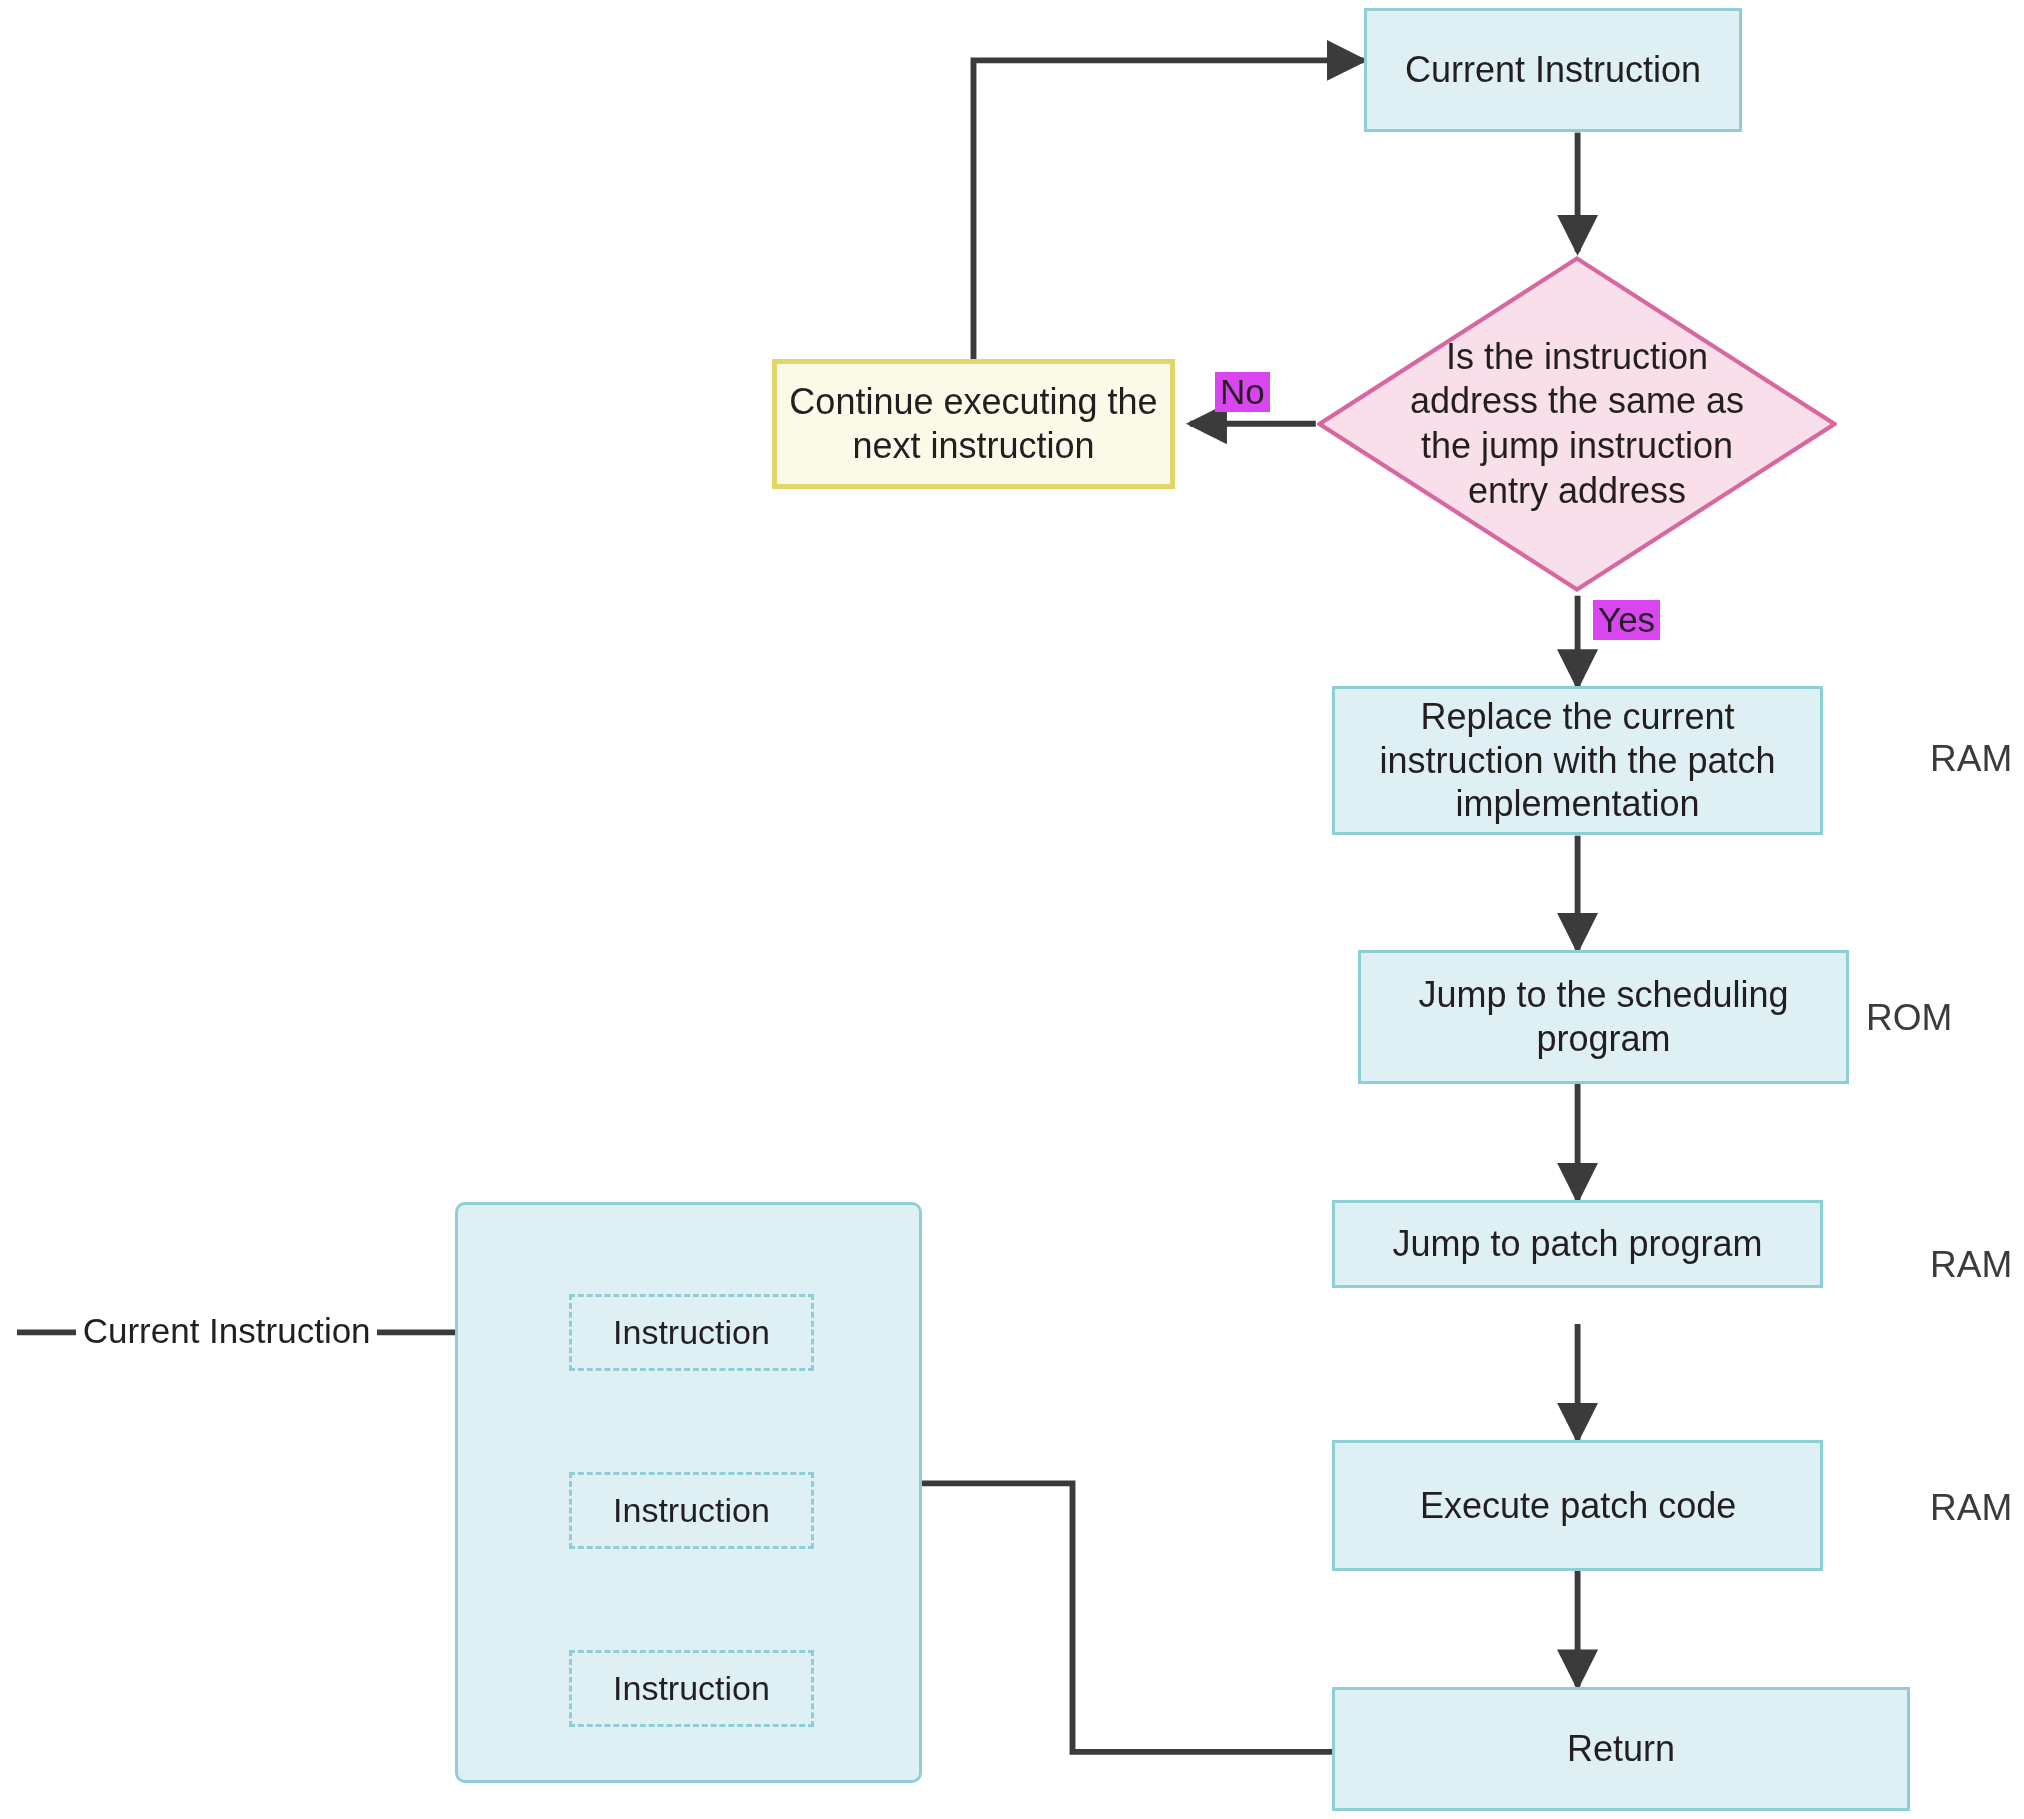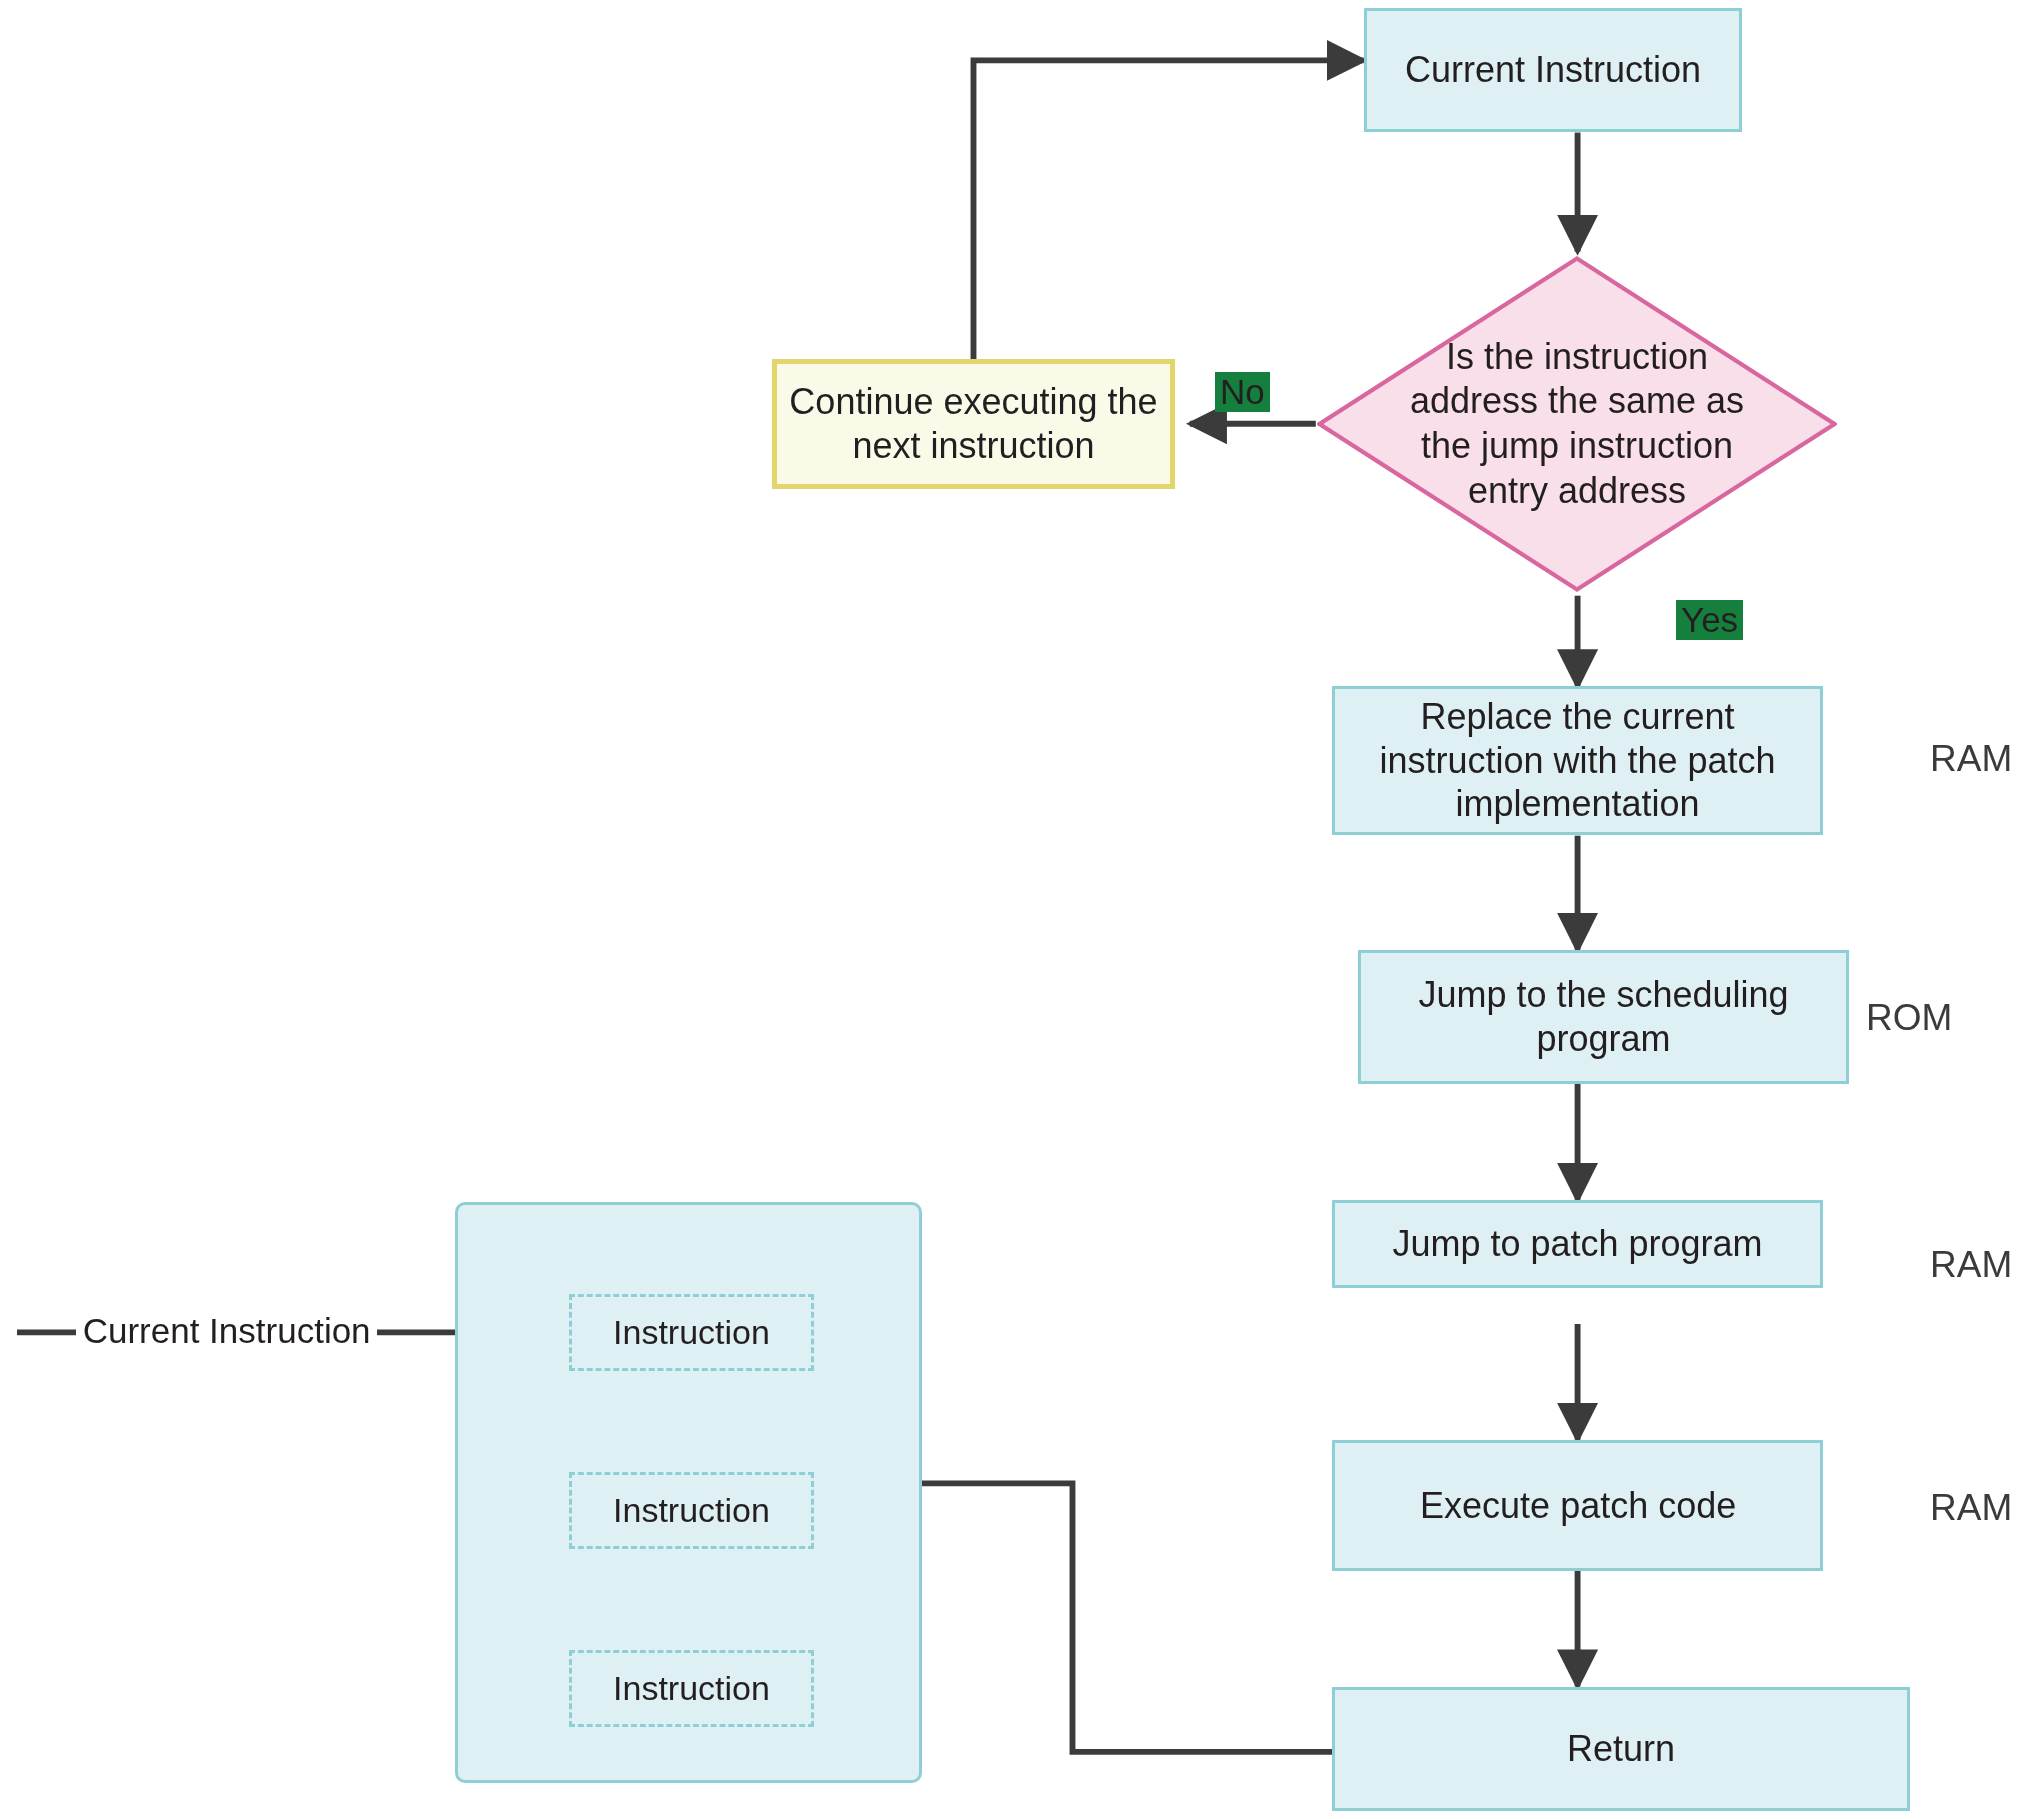--- a/index.html
+++ b/index.html
@@ -75,21 +75,21 @@
   .memtag {
     position: absolute;
     font-size: 37px;
     color: #3b3b3b;
     white-space: nowrap;
   }
   .edge-label {
     position: absolute;
     font-size: 35px;
     color: #231f20;
-    background: #15803d;
+    background: #d946ef;
     padding: 0 5px;
     white-space: nowrap;
   }
   .ram-panel {
     position: absolute;
     box-sizing: border-box;
     background: #dff0f4;
     border: 3.4px solid #8ecfd6;
   }
   .instr-slot {
@@ -178,21 +178,21 @@
   <div class="node proc" style="left:1332px; top:1687px; width:578px; height:124px;">
     <span>Return</span>
   </div>
 
   <div class="memtag" style="left:1930px; top:738px;">RAM</div>
   <div class="memtag" style="left:1866px; top:997px;">ROM</div>
   <div class="memtag" style="left:1930px; top:1244px;">RAM</div>
   <div class="memtag" style="left:1930px; top:1487px;">RAM</div>
 
   <div class="edge-label" style="left:1215px; top:372px;">No</div>
-  <div class="edge-label" style="left:1676px; top:600px;">Yes</div>
+  <div class="edge-label" style="left:1593px; top:600px;">Yes</div>
   <div class="inline-edge-label" style="left:76px; top:1311px;">Current Instruction</div>
 
   <div class="ram-panel" style="left:455px; top:1202px; width:467px; height:581px;border-radius:10px;">
     <div class="instr-slot" style="left:111px; top:89px; width:245px; height:77px;">
       <span>Instruction</span>
     </div>
     <div class="instr-slot" style="left:111px; top:267px; width:245px; height:77px;">
       <span>Instruction</span>
     </div>
     <div class="instr-slot" style="left:111px; top:445px; width:245px; height:77px;">

